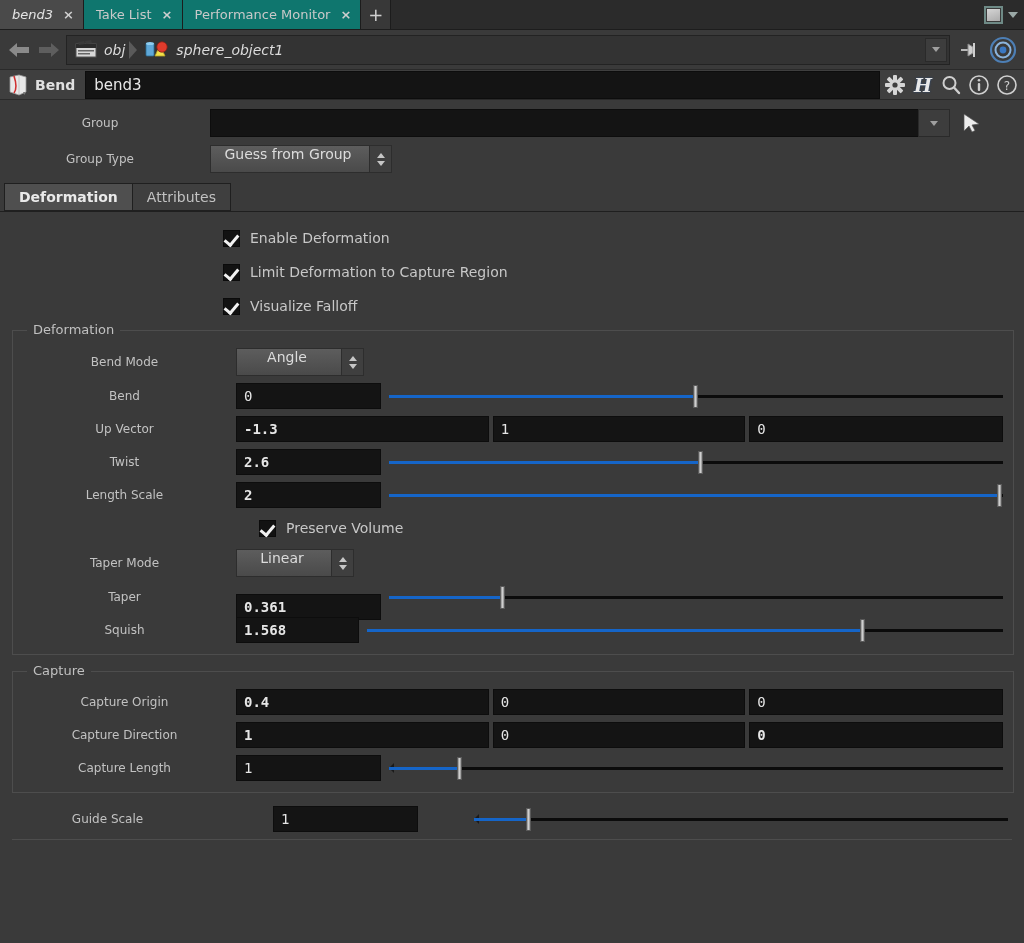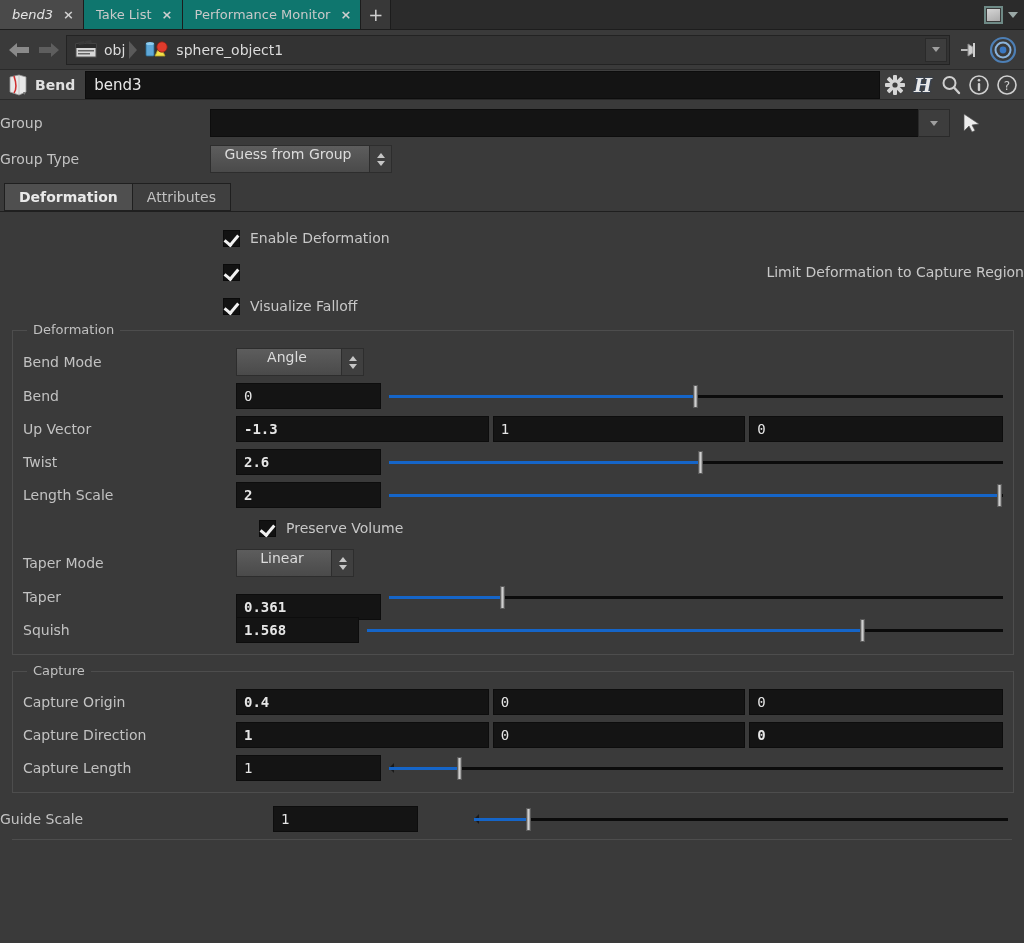--- a/index.html
+++ b/index.html
@@ -53,20 +53,21 @@
     border-left: 5px solid transparent; border-right: 5px solid transparent;
     border-top: 6px solid #9aa8a6;
   }
 
   
   .pathbar {
     height: 40px; background: #3a3a3a;
     display: flex; align-items: center; gap: 4px;
     padding: 0 6px;
     border-bottom: 1px solid #2a2a2a;
+    font-style: italic;
   }
   .nav-arrow {
     width: 26px; height: 26px; position: relative;
     display: flex; align-items: center; justify-content: center;
   }
   .nav-arrow svg { display: block; }
   .path-field {
     flex: 1; height: 30px; background: #333333;
     border: 1px solid #232323;
     display: flex; align-items: center; gap: 0px;
@@ -123,21 +124,21 @@
   }
 
   
   .params { position: relative; padding-top: 8px; }
 
   .prow {
     display: flex; align-items: center;
     height: 28px; margin-bottom: 5px;
   }
   .plabel {
-    text-align: left; font-size: 14px; color: #c2c2c2;
+    text-align: center; font-size: 12px; color: #c2c2c2;
     padding-right: 10px; flex: none;
   }
 
   .txtfield {
     background: #141414; border: 1px solid #0d0d0d;
     height: 26px; display: flex; align-items: center;
     padding: 0 7px; color: #e6e6e6;
     font-family: "DejaVu Sans Mono", monospace; font-size: 14px;
   }
   .txtfield.bold { font-weight: bold; }
@@ -395,21 +396,21 @@
   <div class="parmtabs" style="margin-top:4px;">
     <div class="ptab active">Deformation</div>
     <div class="ptab">Attributes</div>
   </div>
 
   <div style="padding-top:12px;">
     <div class="ckrow" style="padding-left:223px;">
       <div class="checkbox checked"></div>
       <div class="cklabel">Enable Deformation</div>
     </div>
-    <div class="ckrow" style="padding-left:223px;justify-content:space-between;">
+    <div class="ckrow" style="padding-left:223px;">
       <div class="checkbox checked"></div>
       <div class="cklabel">Limit Deformation to Capture Region</div>
     </div>
     <div class="ckrow" style="padding-left:223px;">
       <div class="checkbox checked"></div>
       <div class="cklabel">Visualize Falloff</div>
     </div>
   </div>
 
   <div class="groupbox" style="margin-top:10px;">

